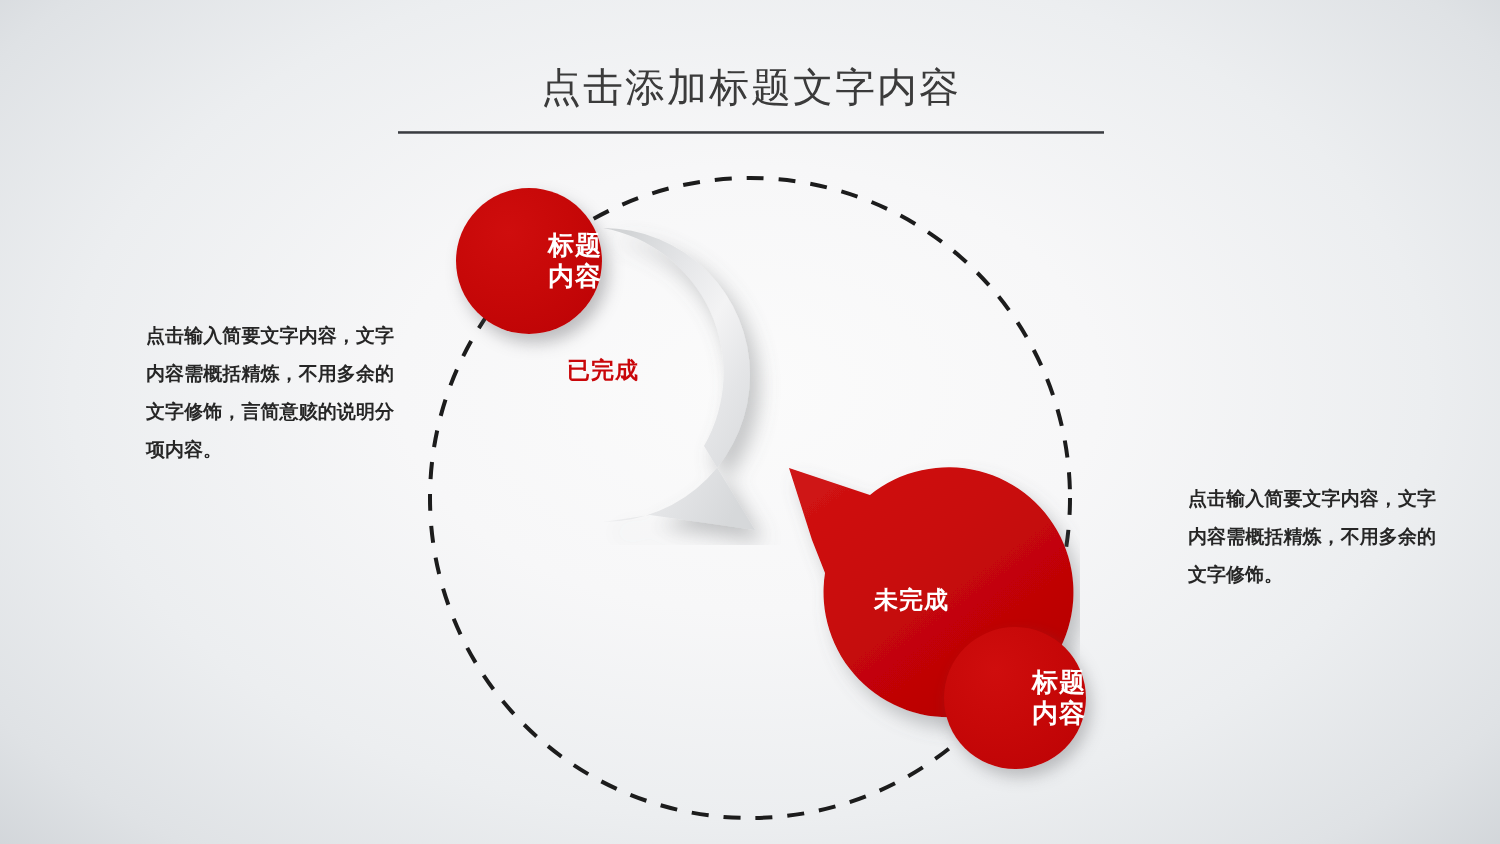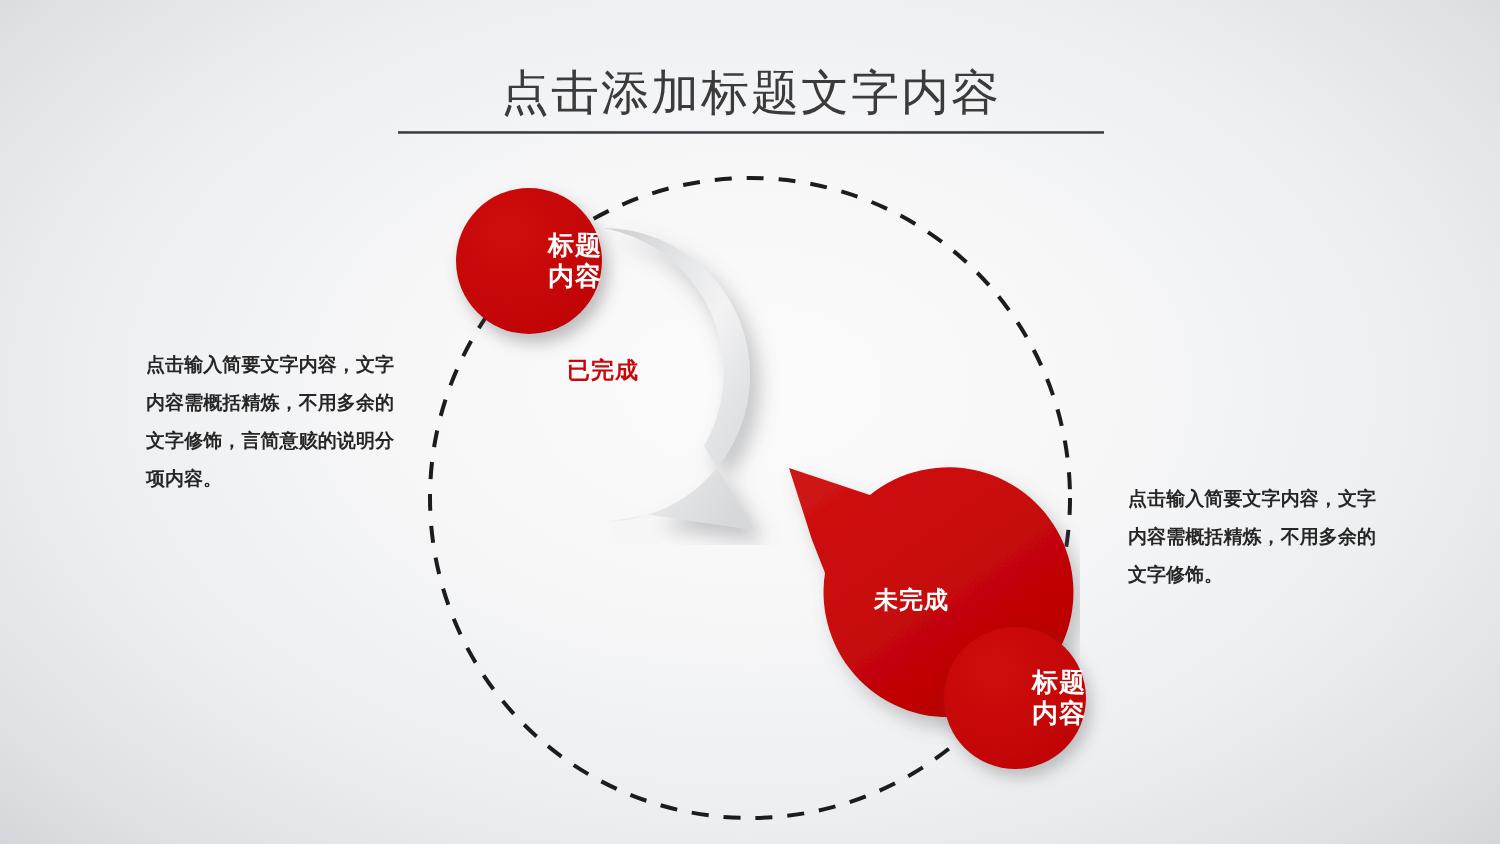--- a/index.html
+++ b/index.html
@@ -30,21 +30,21 @@
 
   
   #title-block {
     position: absolute;
     left: 398px;
     top: 58px;
     width: 706px;
     text-align: center;
   }
   #page-title {
-    font-size: 48px;
+    font-size: 40px;
     font-weight: 400;
     color: #3b3b3b;
     letter-spacing: 2px;
     line-height: 1.45;
     white-space: nowrap;
   }
   #title-rule {
     position: absolute;
     left: 398px;
     top: 131px;
@@ -58,25 +58,25 @@
     position: absolute;
     font-size: 19px;
     line-height: 2.0;
     color: #262626;
     font-weight: 600;
     text-align: justify;
     text-justify: inter-ideograph;
   }
   #left-text {
     left: 146px;
-    top: 346px;
+    top: 317px;
     width: 248px;
   }
   #right-text {
-    left: 1128px;
+    left: 1188px;
     top: 480px;
     width: 248px;
   }
 
   
   #dashed-circle {
     position: absolute;
     left: 426px;
     top: 174px;
     width: 648px;

